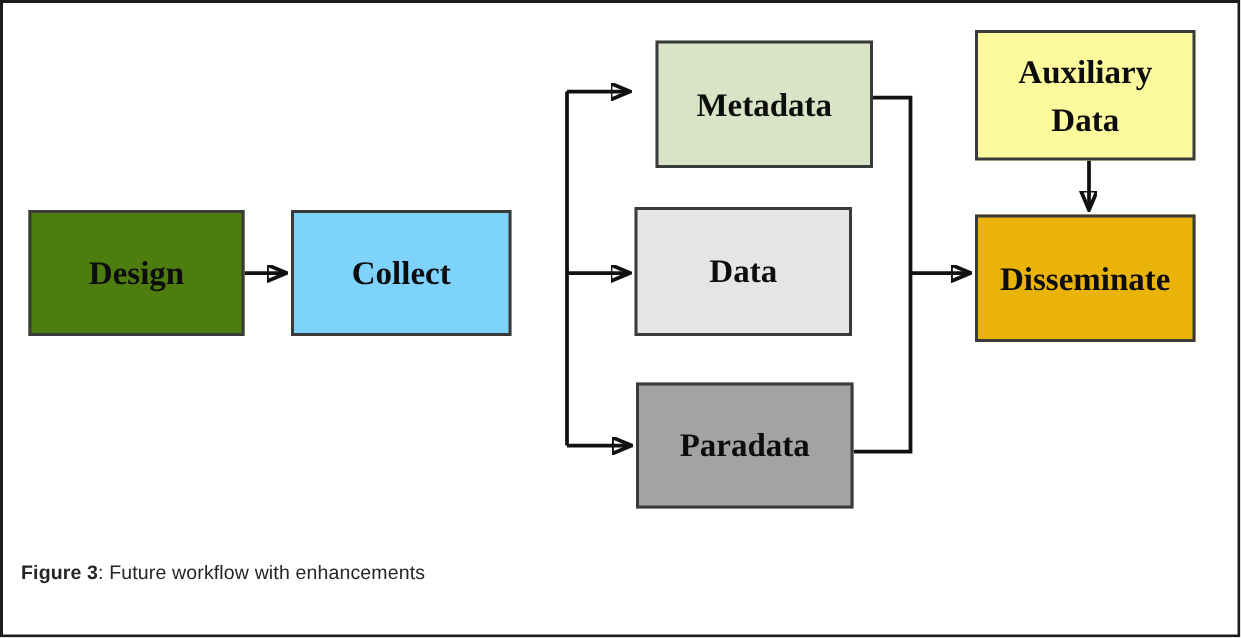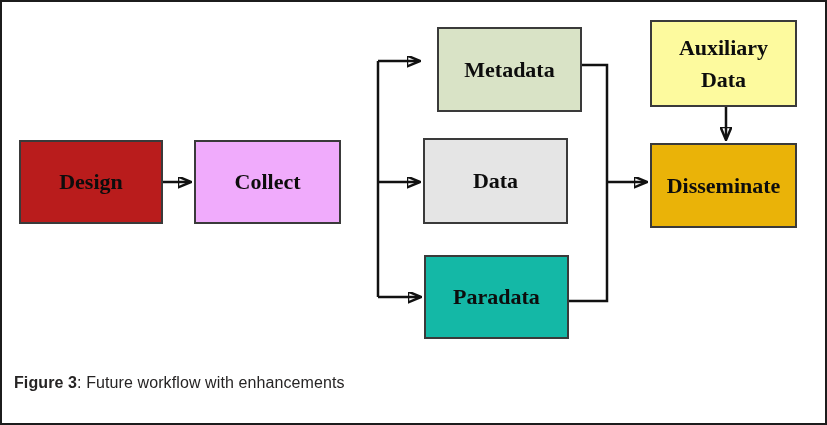--- a/index.html
+++ b/index.html
@@ -41,21 +41,21 @@
     pointer-events:none;
   }
   .connectors path{
     fill:none;
     stroke:#111111;
     stroke-width:2.5px;
   }
   .caption{
     position:absolute;
     left:14px; top:374px;
-    font-size:16px;
+    font-size:13px;
     color:#262424;
     letter-spacing:0.1px;
   }
   .caption .cap-label{font-weight:bold;}
 </style>
 </head>
 <body>
 
 <div class="stage">
 
@@ -72,37 +72,37 @@
     <path d="M378,61 H419" marker-end="url(#ah)"></path>
     <path d="M378,182 H419" marker-end="url(#ah)"></path>
     <path d="M378,297 H420" marker-end="url(#ah)"></path>
 
     <path d="M568,65 H607 V301 H569"></path>
     <path d="M607,182 H646" marker-end="url(#ah)"></path>
 
     <path d="M726,107 V139" marker-end="url(#ah)"></path>
   </svg>
 
-  <div class="node node-design" style="background-color: #b91c1c;">
+  <div class="node node-design" style="background-color: #4d7c0f;">
     <span>Design</span>
   </div>
 
-  <div class="node node-collect" style="background-color: #f0abfc;">
+  <div class="node node-collect" style="background-color: #7dd3fc;">
     <span>Collect</span>
   </div>
 
   <div class="node node-metadata" style="background-color: rgb(217, 227, 198);">
     <span>Metadata</span>
   </div>
 
   <div class="node node-data" style="background-color: #e5e5e5;">
     <span>Data</span>
   </div>
 
-  <div class="node node-paradata" style="background-color: #14b8a6;">
+  <div class="node node-paradata" style="background-color: #a3a3a3;">
     <span>Paradata</span>
   </div>
 
   <div class="node node-auxiliary" style="background-color: rgb(253, 250, 158);">
     <span>Auxiliary Data</span>
   </div>
 
   <div class="node node-disseminate" style="background-color: #eab308;">
     <span>Disseminate</span>
   </div>

